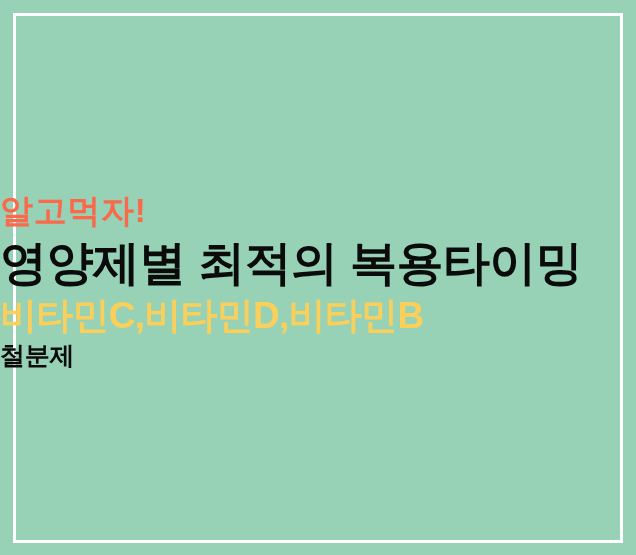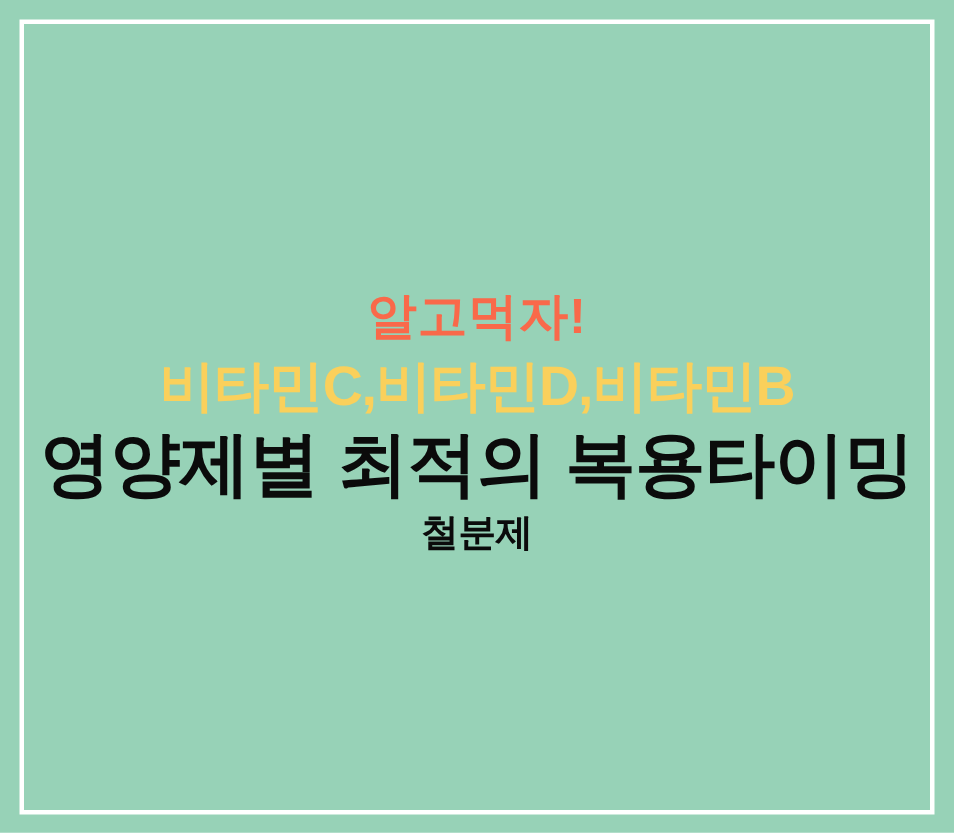--- a/index.html
+++ b/index.html
@@ -46,21 +46,20 @@
     flex-direction: column;
     align-items: center;
     justify-content: center;
     padding-top: 6px;
     box-sizing: border-box;
   }
 
   .line {
     display: block;
     width: 100%;
-    text-align: center;
     white-space: nowrap;
     font-weight: 700;
     letter-spacing: -0.01em;
     line-height: 1.0;
   }
 
   
   .line-eyebrow {
     font-size: 33px;
     color: #f9694a;
@@ -103,21 +102,21 @@
 <body>
 
 <div class="poster">
 
   <div class="poster-frame"></div>
 
   <div class="poster-content">
 
     <span class="line line-eyebrow">알고먹자!</span>
 
+    <span class="line line-headline">영양제별 최적의 복용타이밍</span>
+
     <span class="line line-vitamins">비타민C,비타민D,비타민B</span>
-
-    <span class="line line-headline">영양제별 최적의 복용타이밍</span>
 
 
     <span class="line line-iron">철분제</span>
 
   </div>
 </div>
 
 </body></html>

